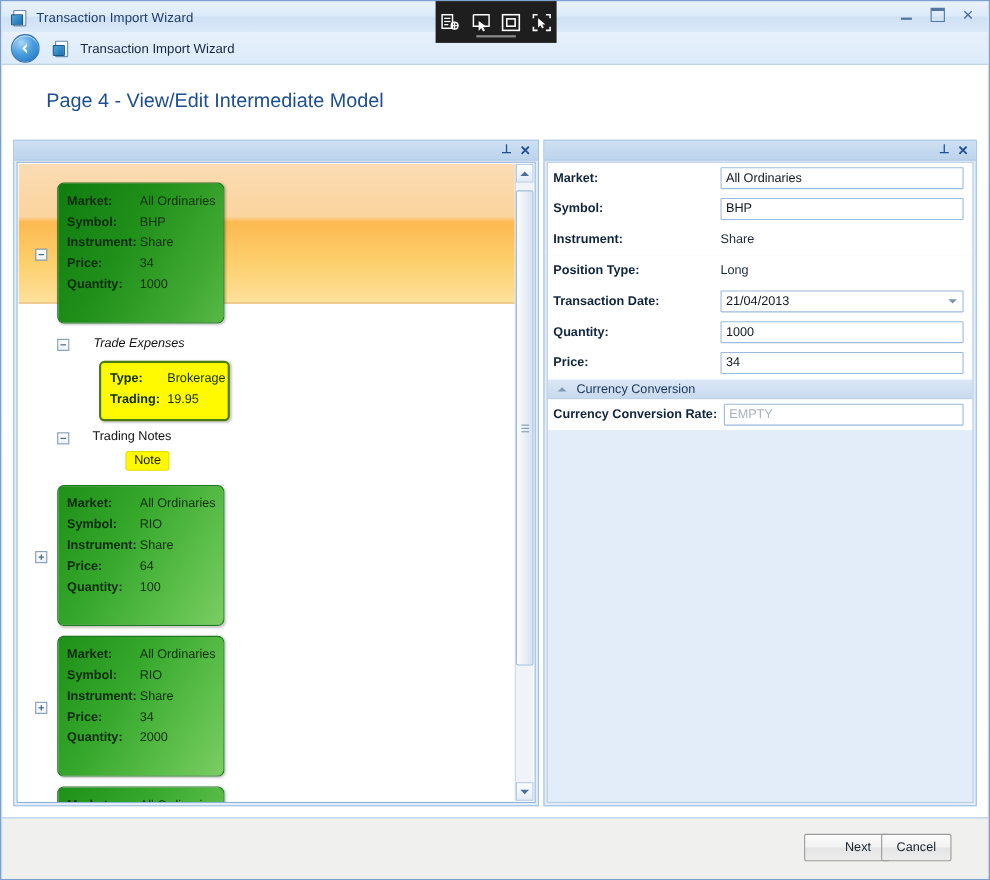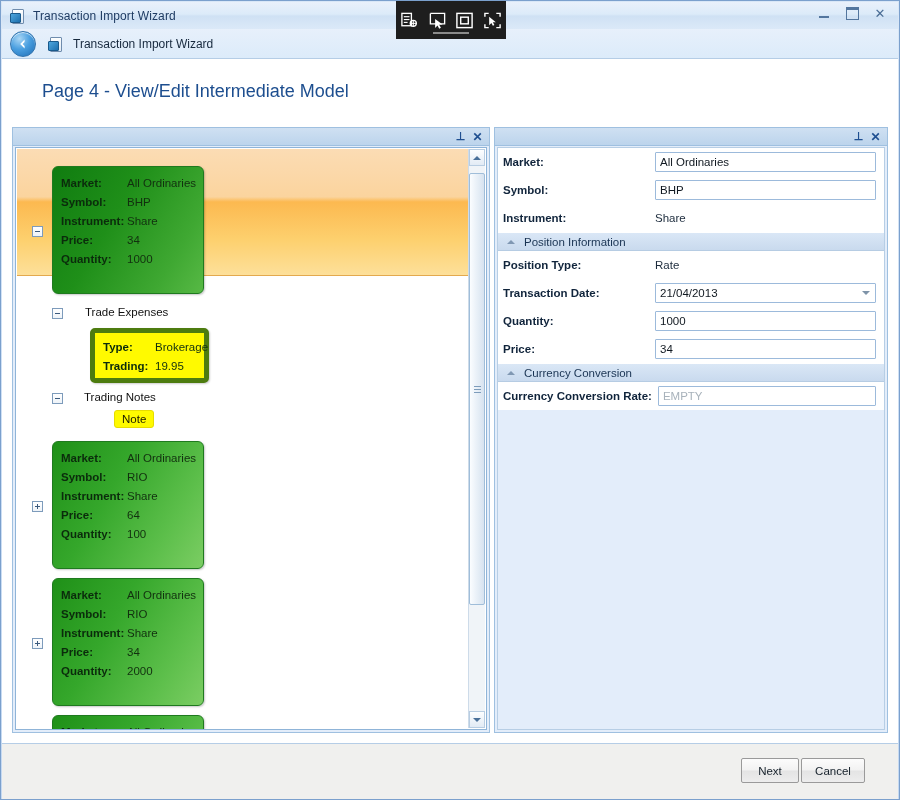--- a/index.html
+++ b/index.html
@@ -155,21 +155,21 @@
   .node-card.selected {
     background: linear-gradient(120deg,#107c10 0%, #1f8f19 40%, #3fa832 78%, #57b945 100%);
   }
   .node-row { display: flex; font-size: 11.5px; line-height: 19px; white-space: nowrap; }
   .node-key { font-weight: bold; width: 66px; flex: none; color: #0b2b0c; }
   .node-val { color: #12300f; }
 
   .yellow-card {
     position: absolute;
     border-radius: 5px;
-    border: 5px solid #4d7c0f;
+    border: 2px solid #4d7c0f;
     background: #fffa00;
     box-shadow: 1px 1px 2px rgba(0,0,0,.2);
     padding: 5px 8px;
     box-sizing: border-box;
     cursor: pointer;
   }
   .yellow-card .node-key { width: 52px; }
   .yellow-card .node-row { line-height: 19px; }
   .yellow-note {
     position: absolute;
@@ -319,21 +319,21 @@
     position: absolute; top: 14px;
     width: 56px; height: 23px;
     background: linear-gradient(to bottom,#fcfcfc 0%, #f2f2f2 48%, #e4e4e4 52%, #ededed 100%);
     border: 1px solid #9a9a9a;
     border-radius: 2px;
     font-size: 11.5px; color: #16212b;
     display: flex; align-items: center; justify-content: center;
     cursor: pointer;
     font-family: "Liberation Sans", sans-serif;
   }
-  #btn-next { right: 99px; }
+  #btn-next { right: 89px; padding-left: 20px; }
   #btn-cancel { right: 33px; width: 62px; }
 
   
   #capture-overlay {
     position: absolute; left: 395px; top: 0;
     width: 110px; height: 38px;
     background: #1e1e1e;
     display: flex; align-items: center; justify-content: space-around;
     z-index: 50;
   }
@@ -414,21 +414,21 @@
                 <div class="node-row">
                   <span class="node-key">Price:</span>
                   <span class="node-val">34</span>
                 </div>
                 <div class="node-row">
                   <span class="node-key">Quantity:</span>
                   <span class="node-val">1000</span>
                 </div>
               </div>
               <div class="toggle" style="left: 16px; top: 78px;"></div>
-              <div class="group-label" style="left: 69px; top: 158px;">Trade Expenses</div>
+              <div class="group-label" style="left: 69px; top: 158px; font-style: italic;">Trade Expenses</div>
               <div class="toggle" style="left: 36px; top: 160px;"></div>
               <div class="yellow-card" style="left: 74px; top: 180px; width: 119px; height: 55px;">
                 <div class="node-row">
                   <span class="node-key" style="width: 52px;">Type:</span>
                   <span class="node-val">Brokerage</span>
                 </div>
                 <div class="node-row">
                   <span class="node-key" style="width: 52px;">Trading:</span>
                   <span class="node-val">19.95</span>
                 </div>
@@ -526,28 +526,24 @@
               </div>
               <div class="field-row">
                 <span class="field-label">Symbol:</span>
                 <div class="field-input">BHP</div>
               </div>
               <div class="field-row">
                 <span class="field-label">Instrument:</span>
                 <span class="field-static">Share</span>
               </div>
             </div>
-            <div class="sec-header">
-              <span class="sec-chevron"></span>
-              <span>Position Information</span>
-            </div>
             <div class="field-group">
               <div class="field-row">
                 <span class="field-label">Position Type:</span>
-                <span class="field-static">Rate</span>
+                <span class="field-static">Long</span>
               </div>
               <div class="field-row">
                 <span class="field-label">Transaction Date:</span>
                 <div class="field-input">21/04/2013<span class="combo-arrow"></span></div>
               </div>
               <div class="field-row">
                 <span class="field-label">Quantity:</span>
                 <div class="field-input">1000</div>
               </div>
               <div class="field-row">

